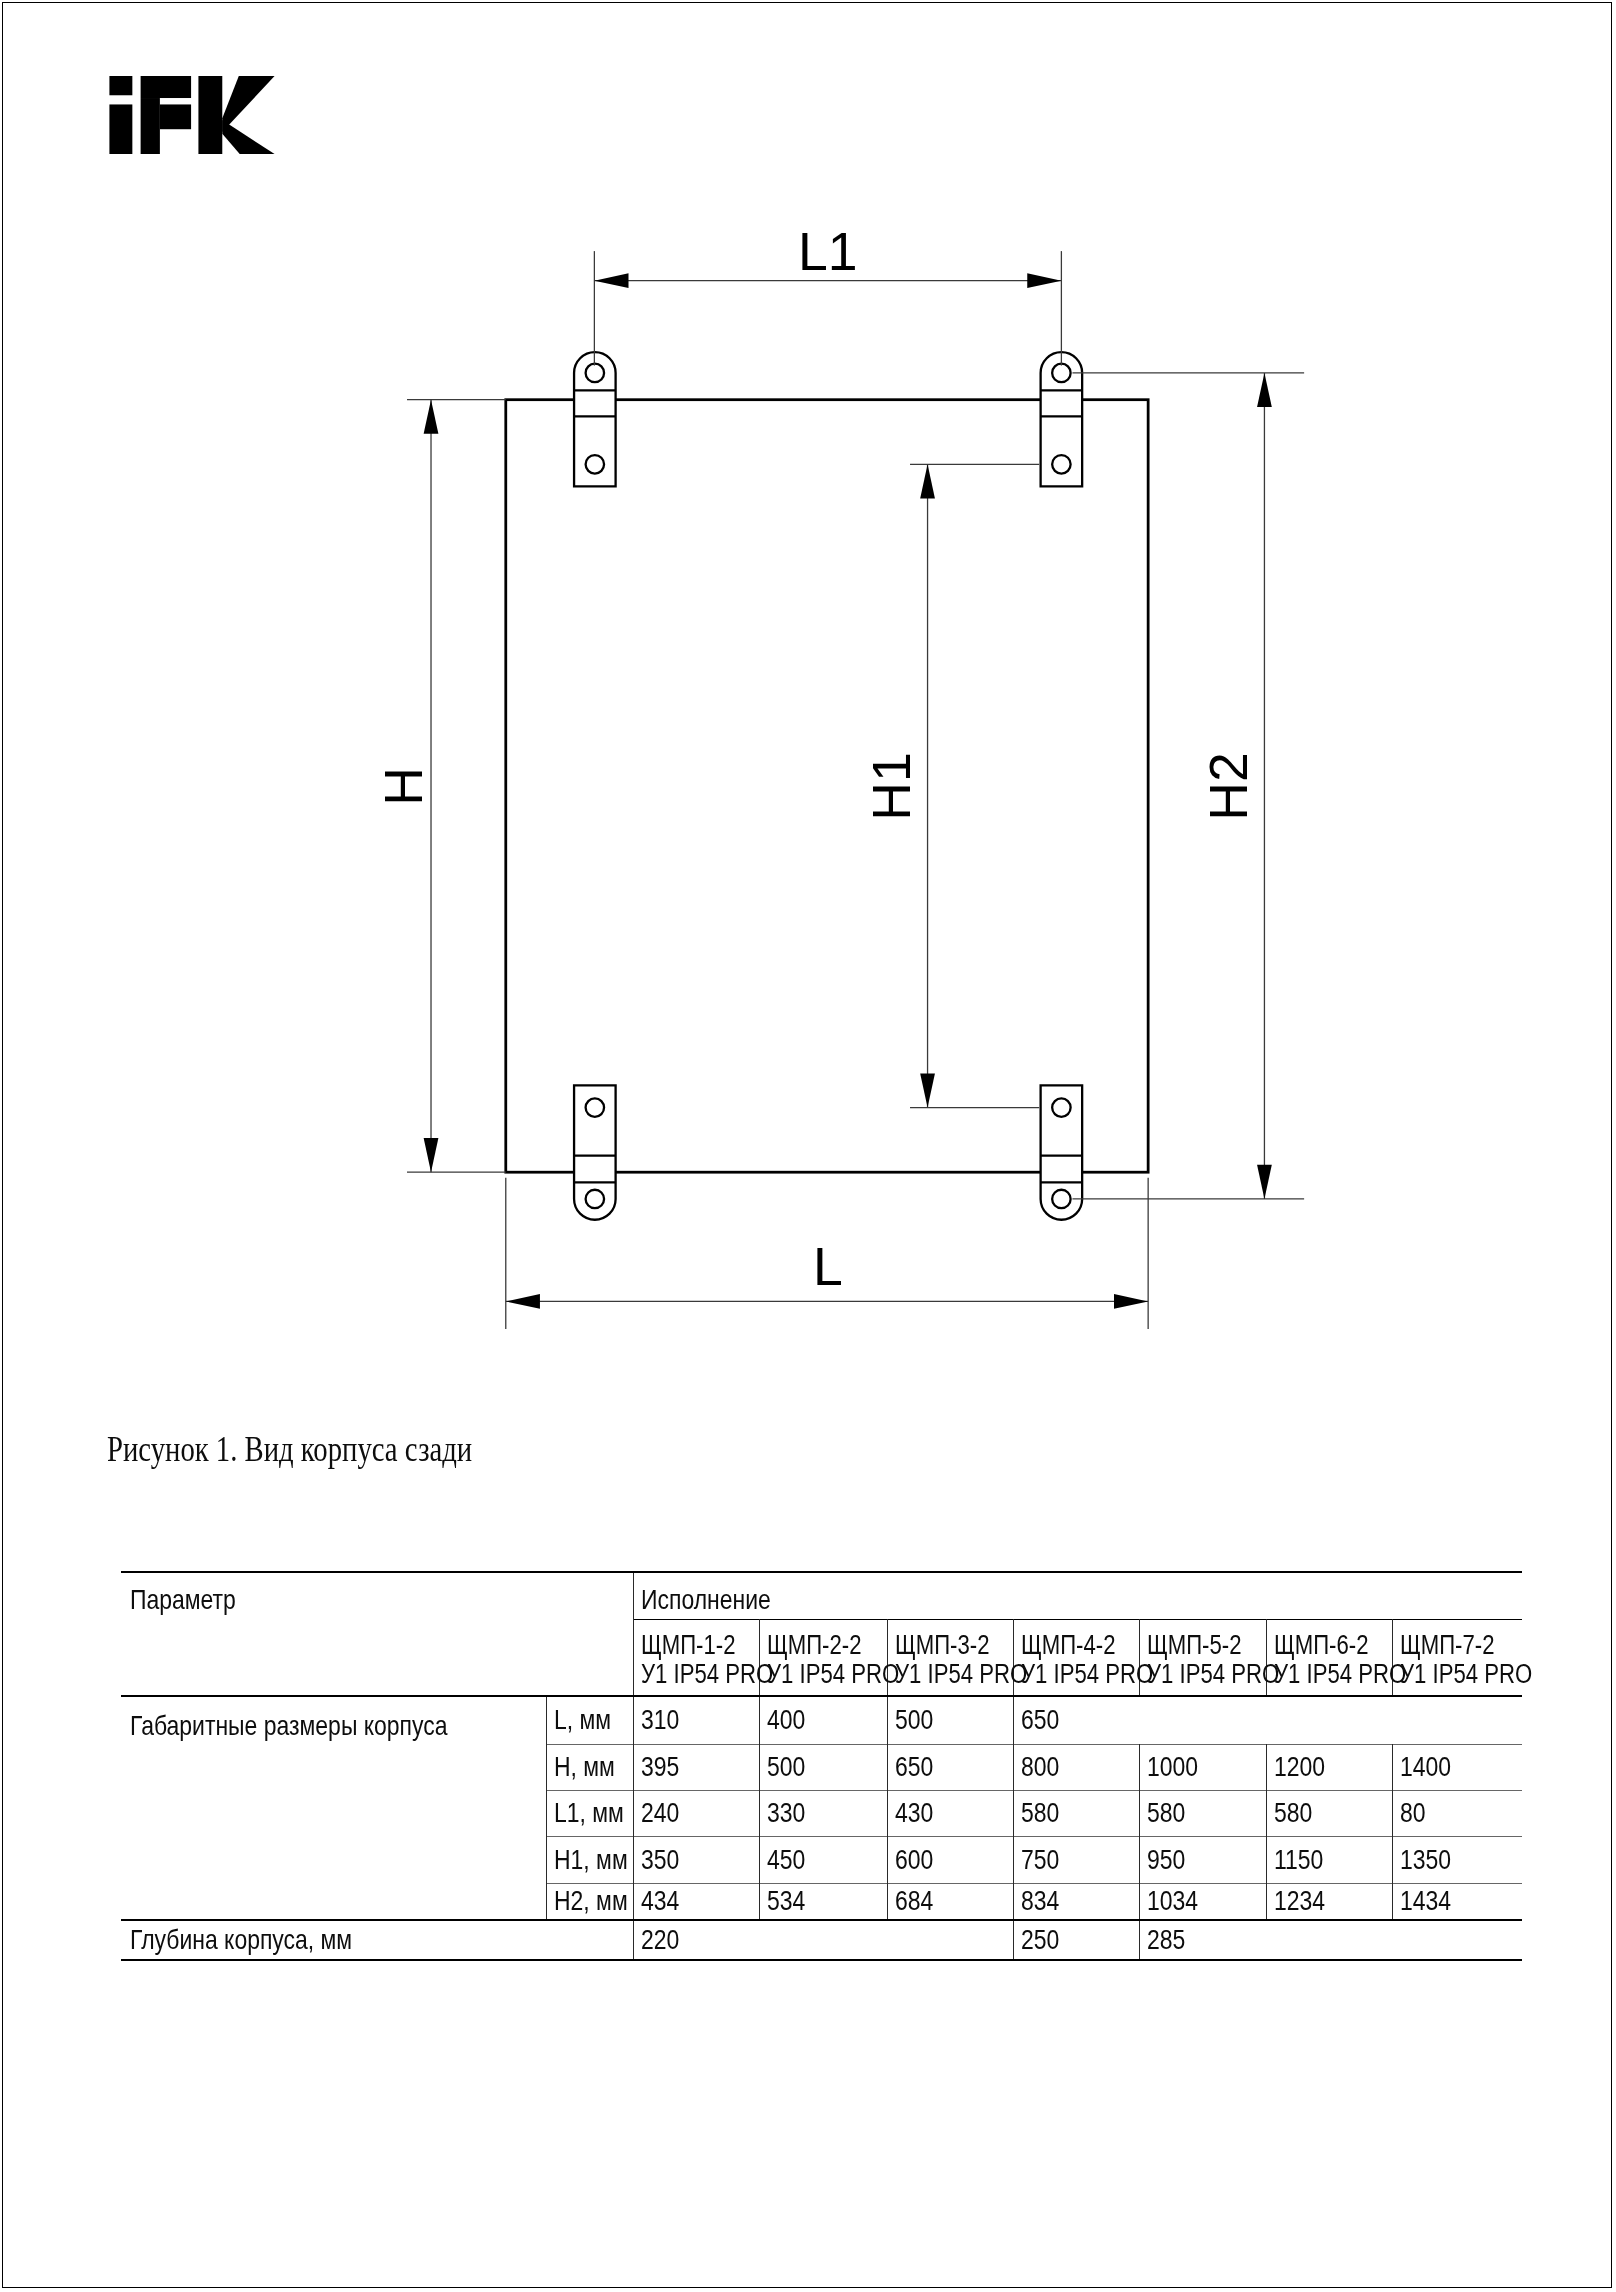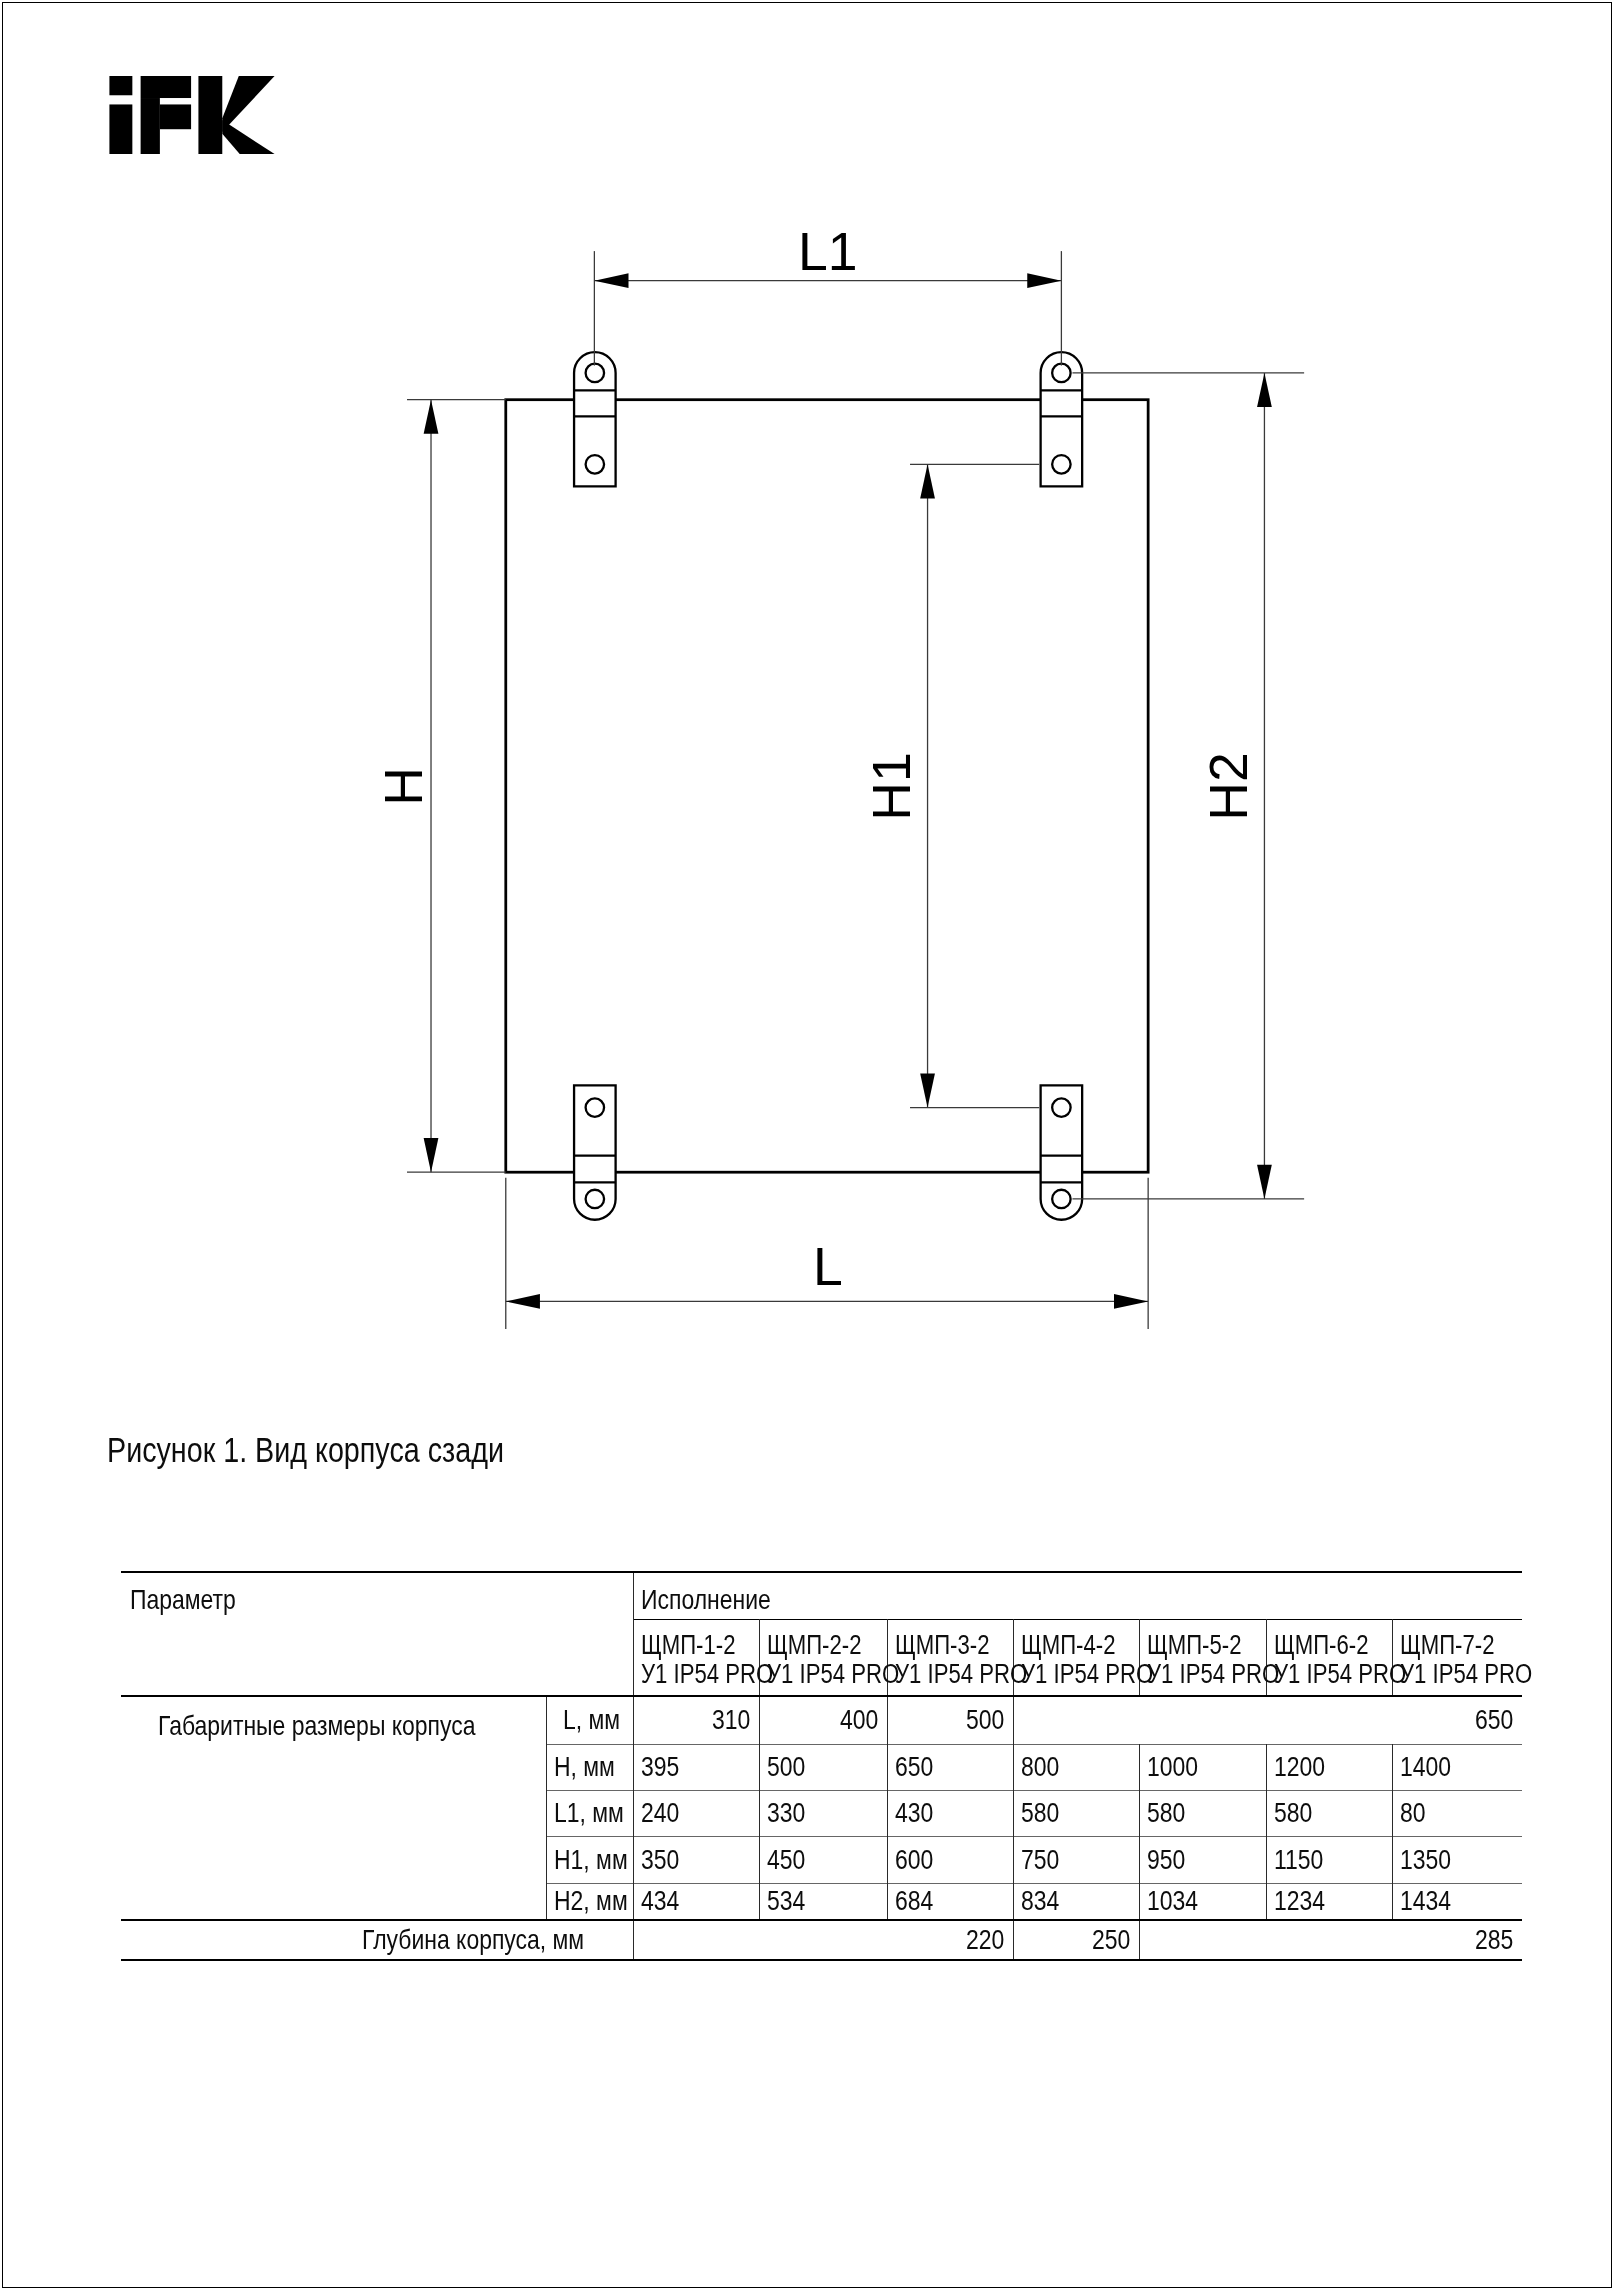--- a/index.html
+++ b/index.html
@@ -9,34 +9,34 @@
     overflow:hidden;
   }
   .frame {
     position:absolute; left:1.8px; top:1.8px; width:1610px; height:2286px;
     border:1.8px solid #000; box-sizing:border-box;
   }
   .logo-svg { position:absolute; left:109px; top:76px; width:166px; height:78px; }
   .diagram-svg { position:absolute; left:0; top:0; width:1617px; height:1403px; }
   .diagram-svg text { font-family:"Liberation Sans", sans-serif; font-size:58px; fill:#000; }
   .caption {
-    position:absolute; left:107px; top:1430px; font-size:35px; color:#0d0d0d;
+    position:absolute; left:107px; top:1430px; font-size:35px; color:#0d0d0d;font-family:Liberation Serif, serif;
   }
   .cx { display:inline-block; transform:scaleX(0.82); transform-origin:0 50%; white-space:nowrap; }
   .spec-table {
     position:absolute; left:121px; top:1571px; width:1399px;
     border-collapse:collapse; table-layout:fixed;
     font-size:28px; color:#0d0d0d;
     border-top:2.8px solid #000; border-bottom:2.8px solid #000;
   }
   .spec-table td { padding:0 0 0 7.4px; vertical-align:middle; overflow:visible; }
   .spec-table td.top { vertical-align:top; padding-top:11px; }
   .spec-table td.c1 { padding-left:9.2px; }
   tr.mid  { border-top:1.8px solid #000; }
-  tr.sec  { border-top:2.8px solid #000;text-align:right; }
+  tr.sec  { border-top:2.8px solid #000; }
   tr.thin { border-top:1.8px solid #666; }
   td.vb { border-left:1.8px solid #2a2a2a; }
   .mh { line-height:29px; font-size:27px;margin-left:40px; }
 </style>
 </head>
 <body>
 
 <div class="frame"></div>
 
 <svg class="logo-svg" viewBox="0 0 180 85" aria-label="IEK">

